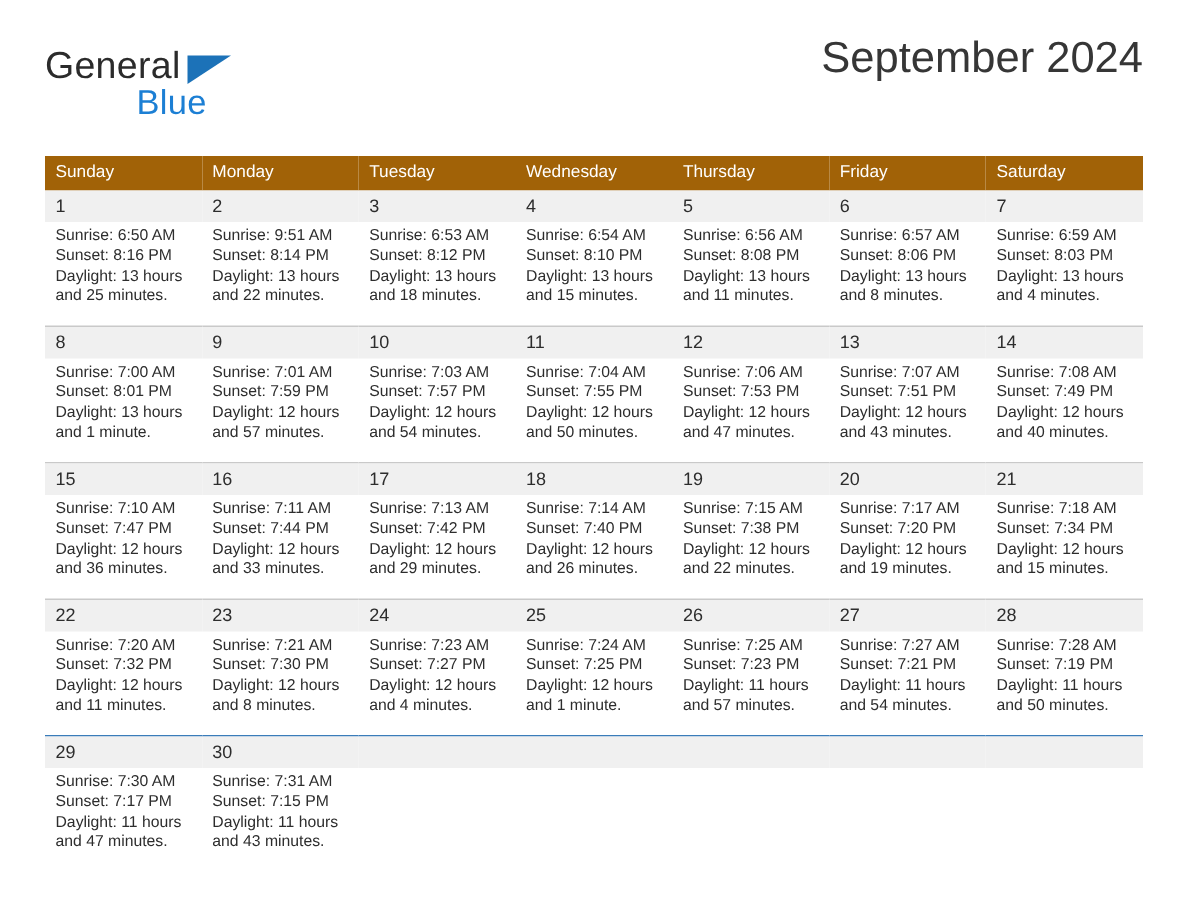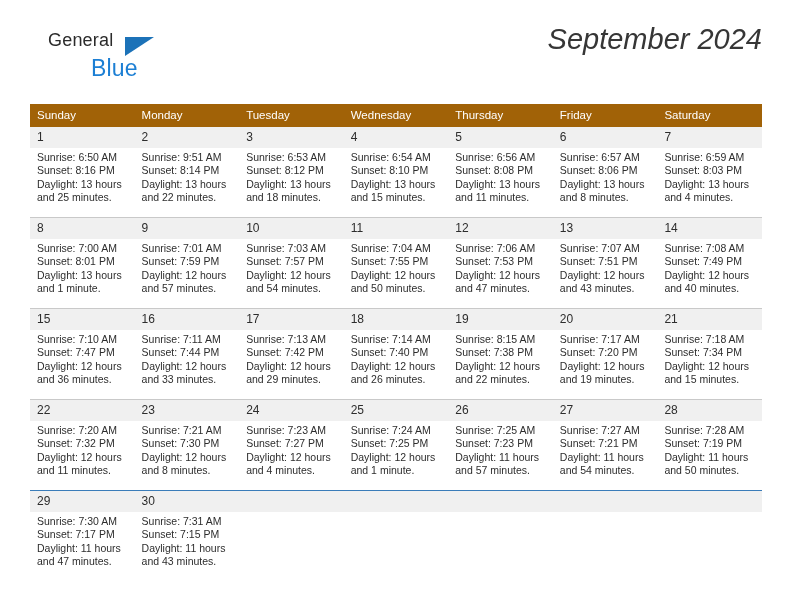--- a/index.html
+++ b/index.html
@@ -35,25 +35,24 @@
     position: absolute;
     left: 0;
     top: 8px;
     width: 180px;
     height: 58px;
   }
   .logo-general {
     position: absolute;
     left: 0;
     top: 0;
-    font-size: 18px;
+    font-size: 25px;
     letter-spacing: .2px;
     color: #2b2b2b;
     font-family: "Liberation Sans", sans-serif;
-    margin-left: 18px;
   }
   .logo-tri {
     position: absolute;
     left: 95px;
     top: 7px;
     width: 0;
     height: 0;
     border-left: 29px solid #1c72b8;
     border-bottom: 19px solid transparent;
   }
@@ -70,21 +69,20 @@
     position: absolute;
     right: 0;
     top: 0;
     text-align: right;
   }
   .cal-title {
     font-size: 29px;
     color: #363636;
     line-height: 34px;
     white-space: nowrap;
-    font-style: italic;
   }
   .cal-sub {
     margin-top: 6px;
     font-size: 15px;
     color: #363636;
     line-height: 18px;
     white-space: nowrap;
   }
 
   
@@ -386,21 +384,21 @@
                 <div>Sunset: 7:40 PM</div>
                 <div>Daylight: 12 hours</div>
                 <div>and 26 minutes.</div>
               </div>
             </div>
           </td>
           <td>
             <div class="cell">
               <div class="daynum">19</div>
               <div class="info">
-                <div>Sunrise: 8:15 AM</div>
+                <div>Sunrise: 7:15 AM</div>
                 <div>Sunset: 7:38 PM</div>
                 <div>Daylight: 12 hours</div>
                 <div>and 22 minutes.</div>
               </div>
             </div>
           </td>
           <td>
             <div class="cell">
               <div class="daynum">20</div>
               <div class="info">

